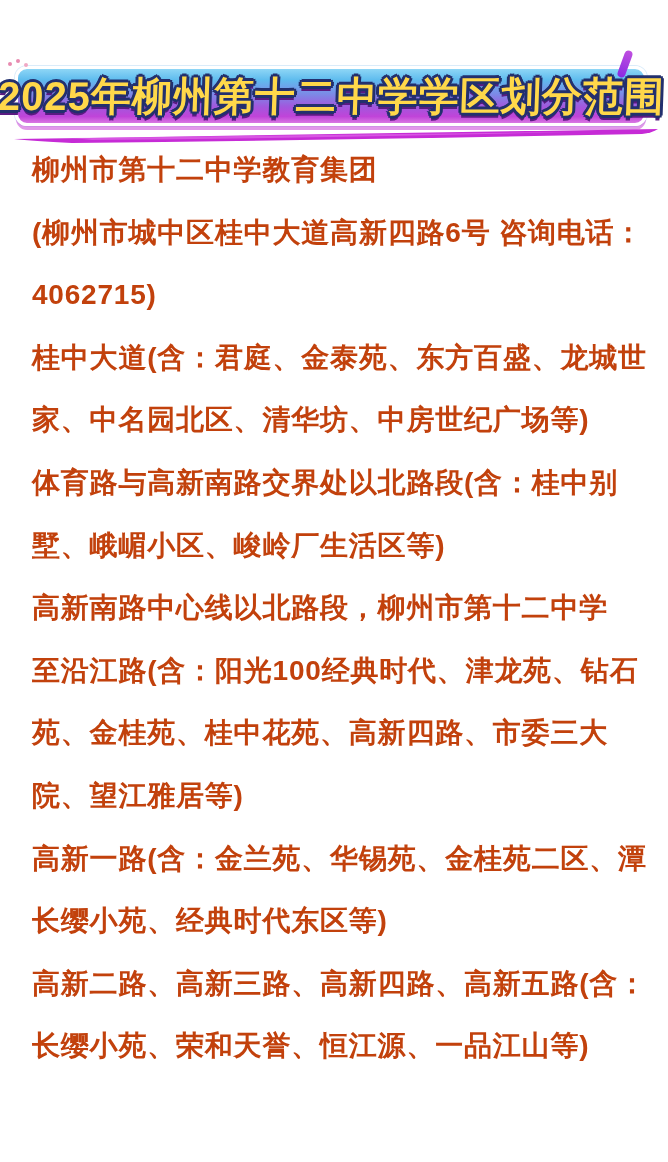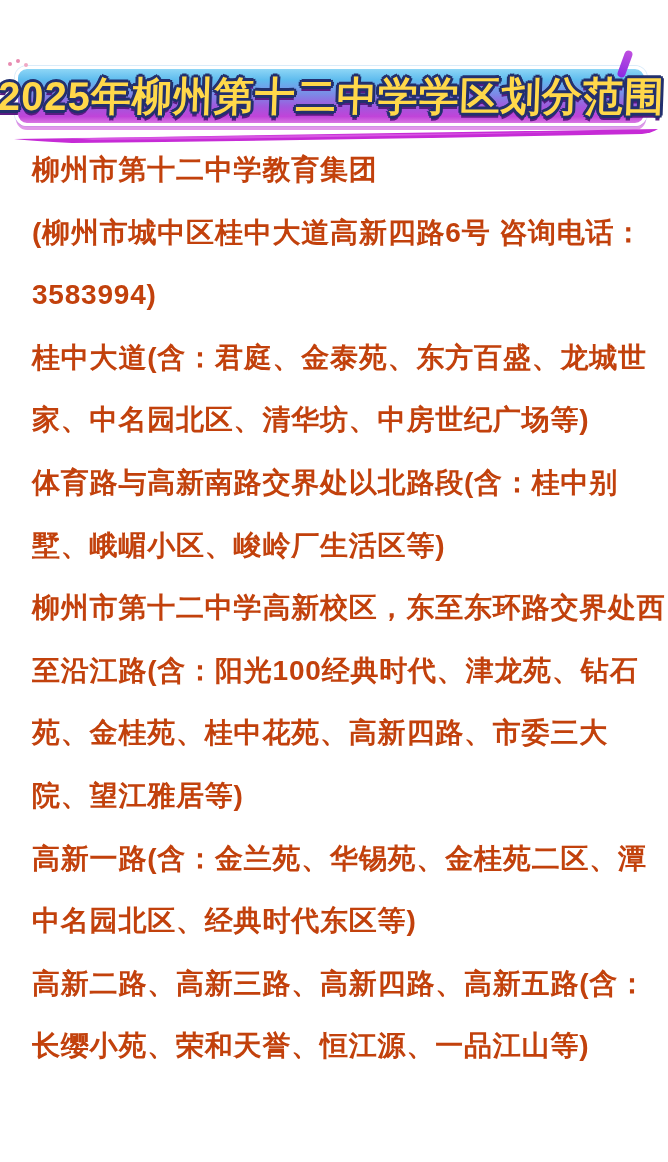--- a/index.html
+++ b/index.html
@@ -118,28 +118,28 @@
   <div class="quote-stroke"></div>
 
   <svg class="swoosh" viewBox="0 0 648 20" preserveAspectRatio="none">
     <path d="M2 13 Q 320 8 646 3 Q 640 7 630 8 Q 330 14 60 17 Q 20 15 2 13 Z" fill="#c62bd6"></path>
     <path d="M60 12 Q 300 9 560 6 Q 320 12 80 14 Z" fill="#e06ae8" opacity="0.7"></path>
   </svg>
 
   <div class="content">
     <div class="text-line">柳州市第十二中学教育集团</div>
     <div class="text-line">(柳州市城中区桂中大道高新四路6号 咨询电话：</div>
-    <div class="text-line">3583994)</div>
+    <div class="text-line">4062715)</div>
     <div class="text-line">桂中大道(含：君庭、金泰苑、东方百盛、龙城世</div>
     <div class="text-line">家、中名园北区、清华坊、中房世纪广场等)</div>
     <div class="text-line">体育路与高新南路交界处以北路段(含：桂中别</div>
     <div class="text-line">墅、峨嵋小区、峻岭厂生活区等)</div>
-    <div class="text-line">柳州市第十二中学高新校区，东至东环路交界处西</div>
+    <div class="text-line">高新南路中心线以北路段，柳州市第十二中学</div>
     <div class="text-line">至沿江路(含：阳光100经典时代、津龙苑、钻石</div>
     <div class="text-line">苑、金桂苑、桂中花苑、高新四路、市委三大</div>
     <div class="text-line">院、望江雅居等)</div>
     <div class="text-line">高新一路(含：金兰苑、华锡苑、金桂苑二区、潭</div>
-    <div class="text-line">中名园北区、经典时代东区等)</div>
+    <div class="text-line">长缨小苑、经典时代东区等)</div>
     <div class="text-line">高新二路、高新三路、高新四路、高新五路(含：</div>
     <div class="text-line">长缨小苑、荣和天誉、恒江源、一品江山等)</div>
   </div>
 
 </div>
 
 </body></html>

